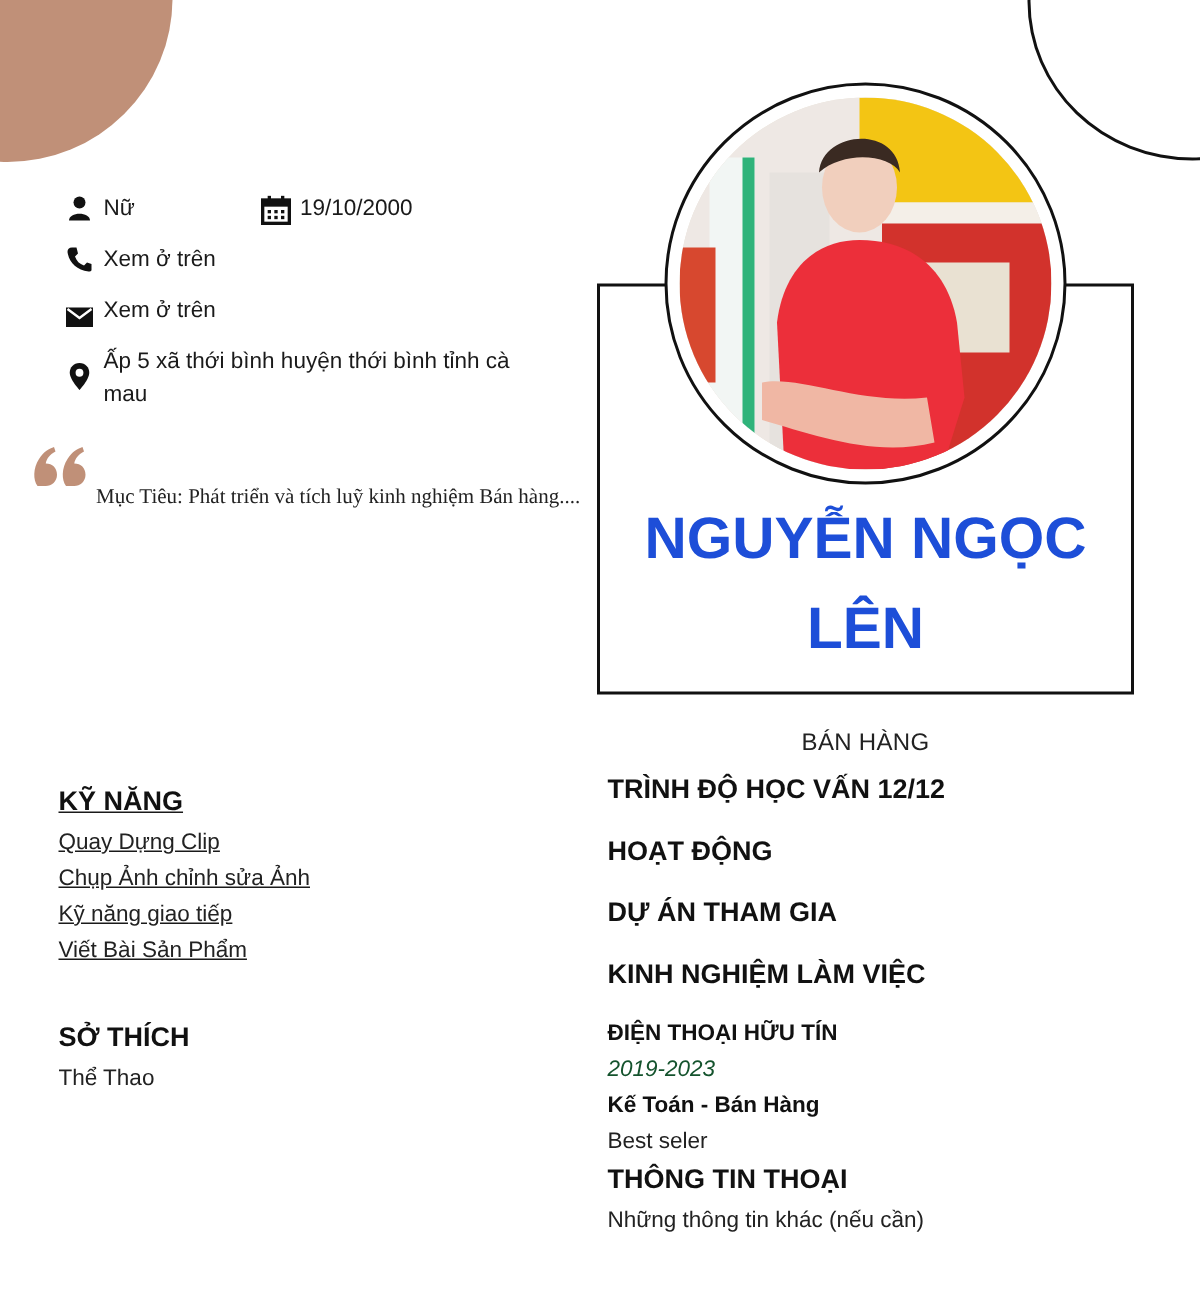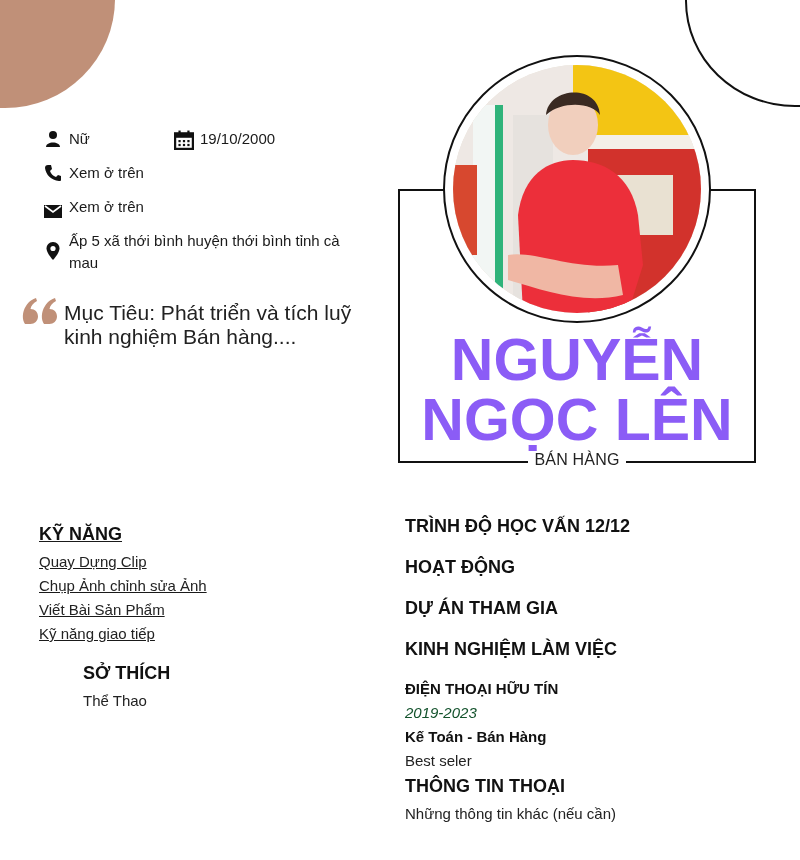--- a/index.html
+++ b/index.html
@@ -13,32 +13,32 @@
   .info { position:absolute; left:44px; top:128px; width:340px; font-size:15px; }
   .info-row { display:flex; align-items:flex-start; height:34px; }
   .info-row .icon { width:18px; height:18px; margin-right:7px; margin-top:2px; flex:none; }
   .info-row .txt { line-height:22px; }
   .info-row.addr { height:auto; }
   .info-row.addr .icon { margin-top:12px; }
   .col2 { position:absolute; left:130px; display:flex; align-items:flex-start; }
 
   .quote { position:absolute; left:22px; top:296px; width:370px; display:flex; }
   .quote .qmark { width:38px; height:28px; flex:none; margin-top:2px; }
-  .quote .qtext { margin-left:4px; margin-top:5px; font-size:21px; line-height:24px; color:#222; }
+  .quote .qtext { margin-left:4px; margin-top:24px; font-size:14px; line-height:24px; color:#222;font-family:Liberation Serif, serif; }
 
   .frame { position:absolute; left:398px; top:189px; width:358px; height:274px;
            border:2px solid #111; box-sizing:border-box; }
   .avatar-ring { position:absolute; left:443px; top:55px; width:268px; height:268px;
                  border-radius:50%; border:2px solid #111; box-sizing:border-box; background:#fff; }
   .avatar { position:absolute; left:8px; top:8px; width:248px; height:248px; border-radius:50%;
             overflow:hidden; background:#e9e2d6; }
   .name { position:absolute; left:400px; top:330px; width:354px; text-align:center;
-          font-size:59px; font-weight:bold; line-height:60px; color:#8b5cf6; }
+          font-size:39px; font-weight:bold; line-height:60px; color:#1d4ed8; }
   .role-wrap { position:absolute; left:400px; top:451px; width:354px; text-align:center; }
-  .role { display:inline-block; background:#fff; padding:0 6px; font-size:16px; color:#222; letter-spacing:0.2px; }
+  .role { display:inline-block; background:#fff; padding:0 6px; font-size:16px; color:#222; letter-spacing:0.2px;margin-top:36px; }
 
   .sec { position:absolute; }
   .sec h3 { margin:0; font-size:18px; font-weight:bold; color:#111; line-height:24px; }
   .sec .item { font-size:15px; line-height:24px; color:#222; }
   .sec .sub { font-size:15px; line-height:24px; font-weight:bold; color:#111; }
   .sec .period { font-size:15px; line-height:24px; font-style:italic; color:#14532d; }
 </style>
 </head>
 <body>
 
@@ -120,25 +120,25 @@
 </div>
 <div class="name">NGUYỄN NGỌC LÊN</div>
 <div class="role-wrap">
   <span class="role">BÁN HÀNG</span>
 </div>
 
 <div class="sec" style="left:39px; top:522px;text-decoration:underline;">
   <h3>KỸ NĂNG</h3>
   <div class="item" style="margin-top:4px;">Quay Dựng Clip</div>
   <div class="item">Chụp Ảnh chỉnh sửa Ảnh</div>
+  <div class="item">Kỹ năng giao tiếp</div>
   <div class="item">Viết Bài Sản Phẩm</div>
-  <div class="item">Kỹ năng giao tiếp</div>
 </div>
 
-<div class="sec" style="left:39px; top:661px;margin-left:44px;">
+<div class="sec" style="left:39px; top:679px;">
   <h3>SỞ THÍCH</h3>
   <div class="item" style="margin-top:4px;">Thể Thao</div>
 </div>
 
 <div class="sec" style="left:405px; top:514px;">
   <h3>TRÌNH ĐỘ HỌC VẤN 12/12</h3>
 </div>
 <div class="sec" style="left:405px; top:555px;text-align:center;">
   <h3>HOẠT ĐỘNG</h3>
 </div>

